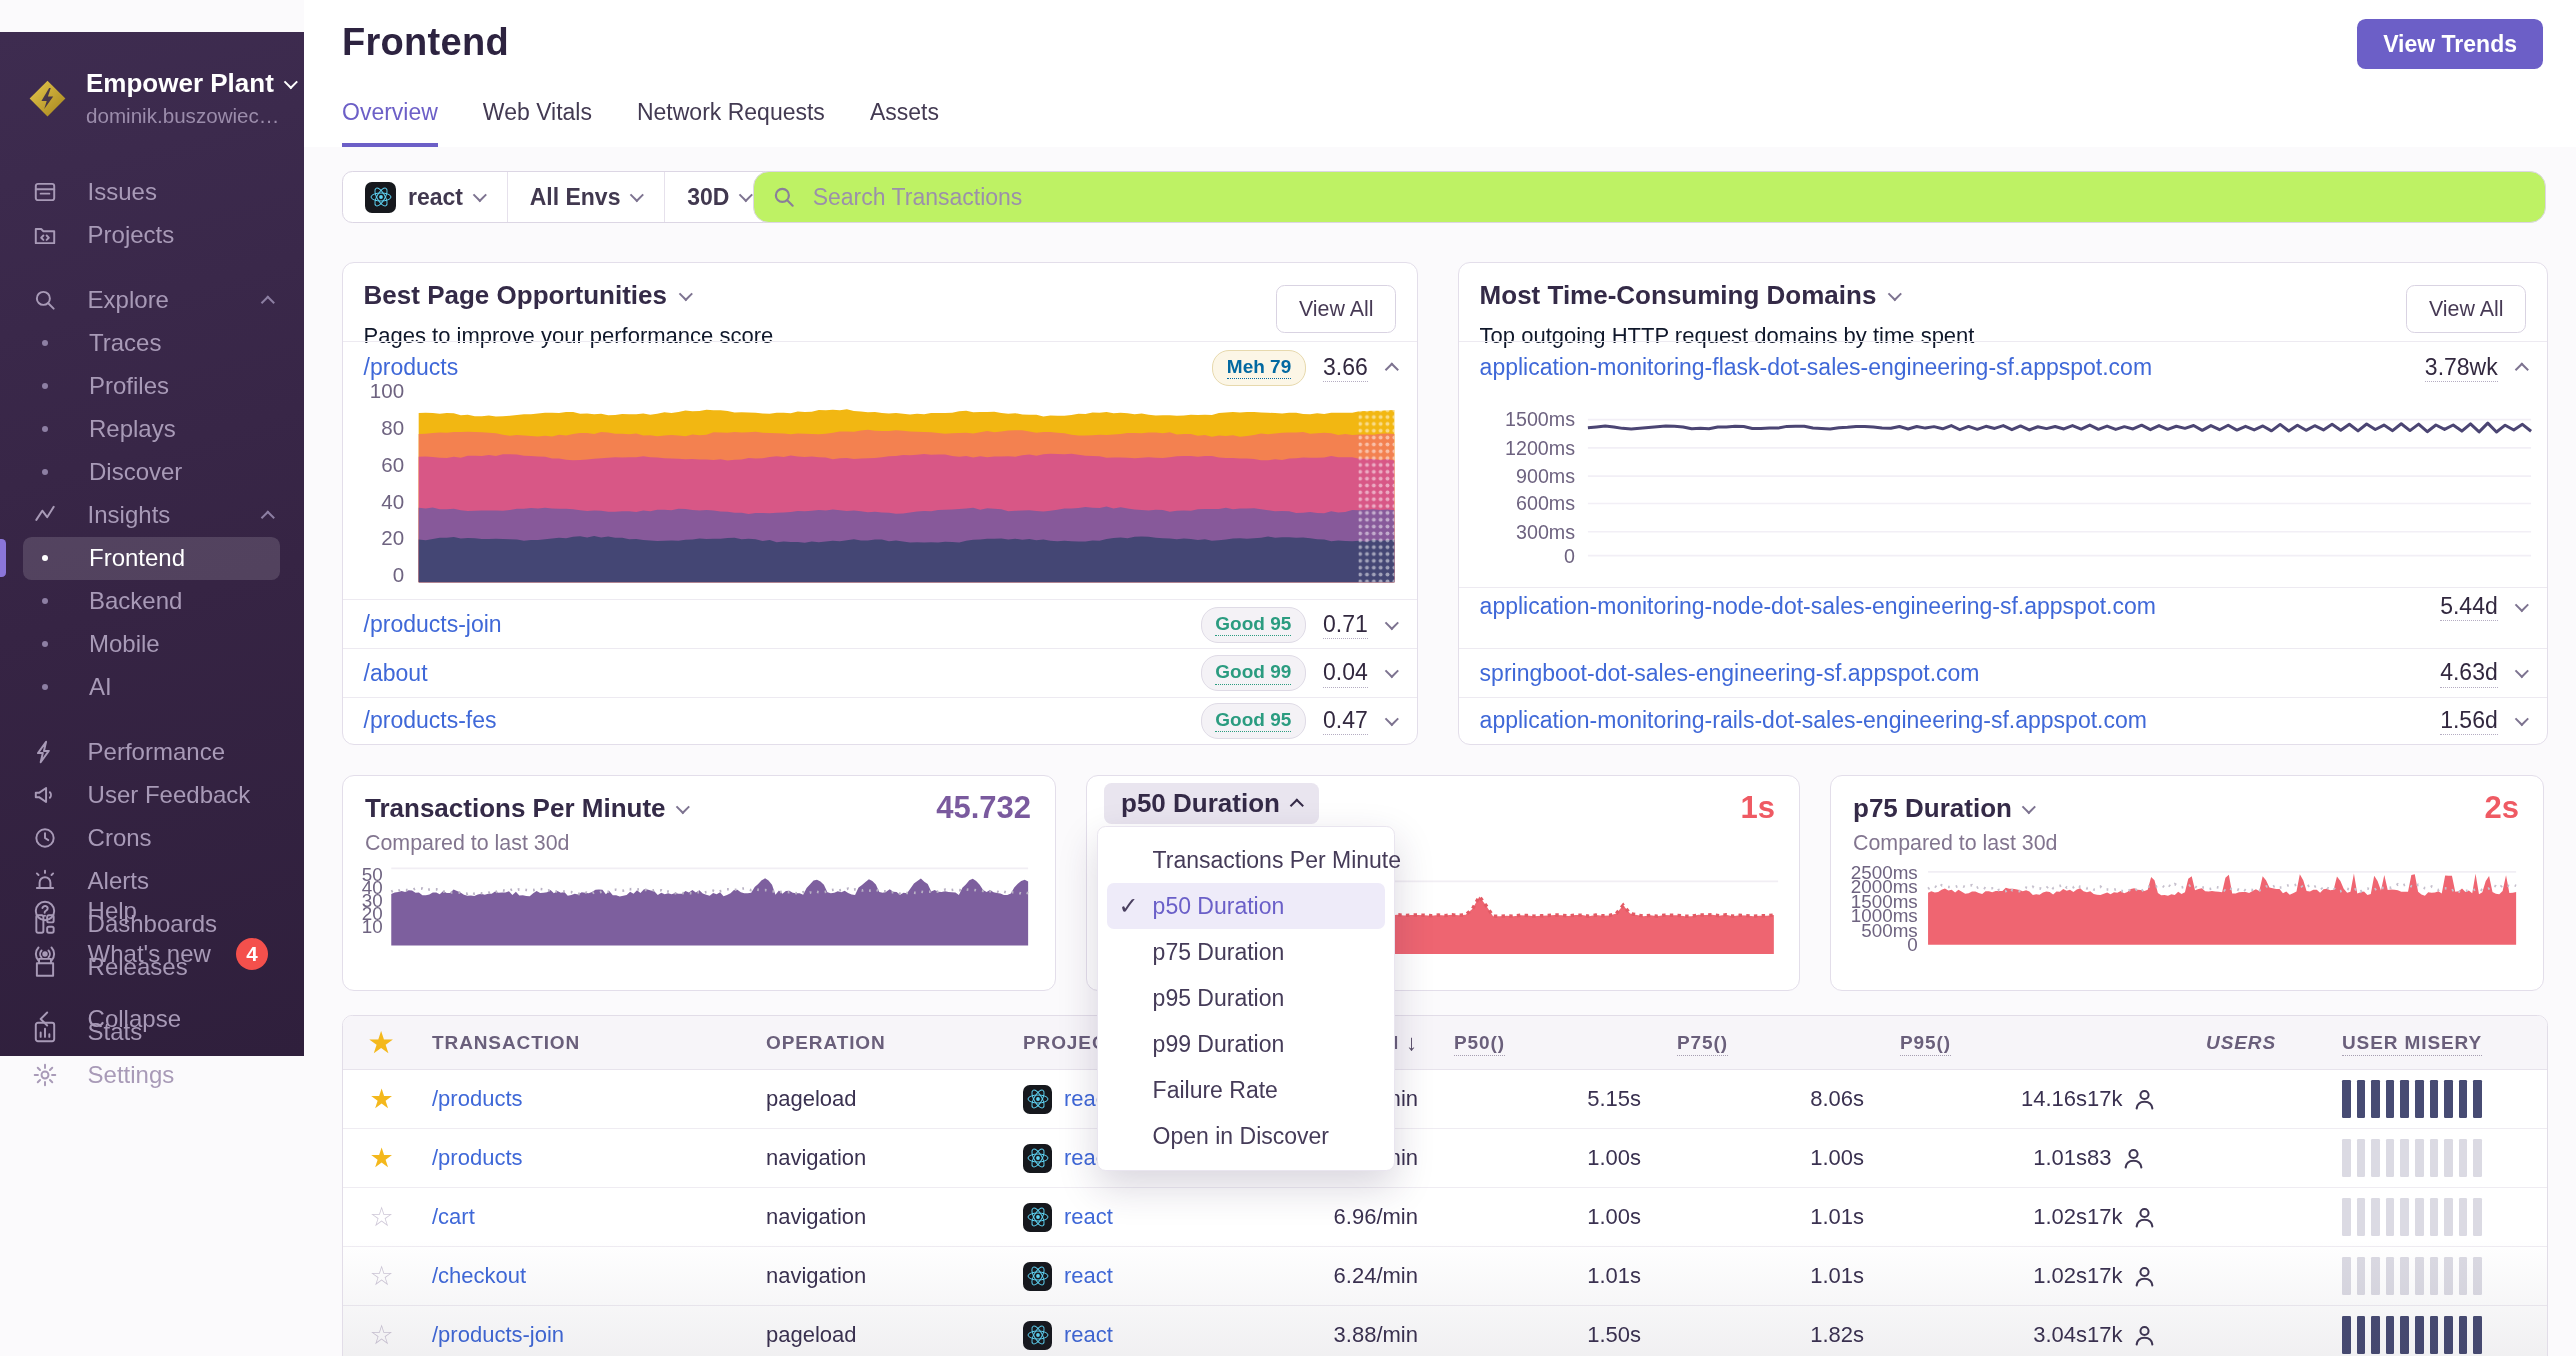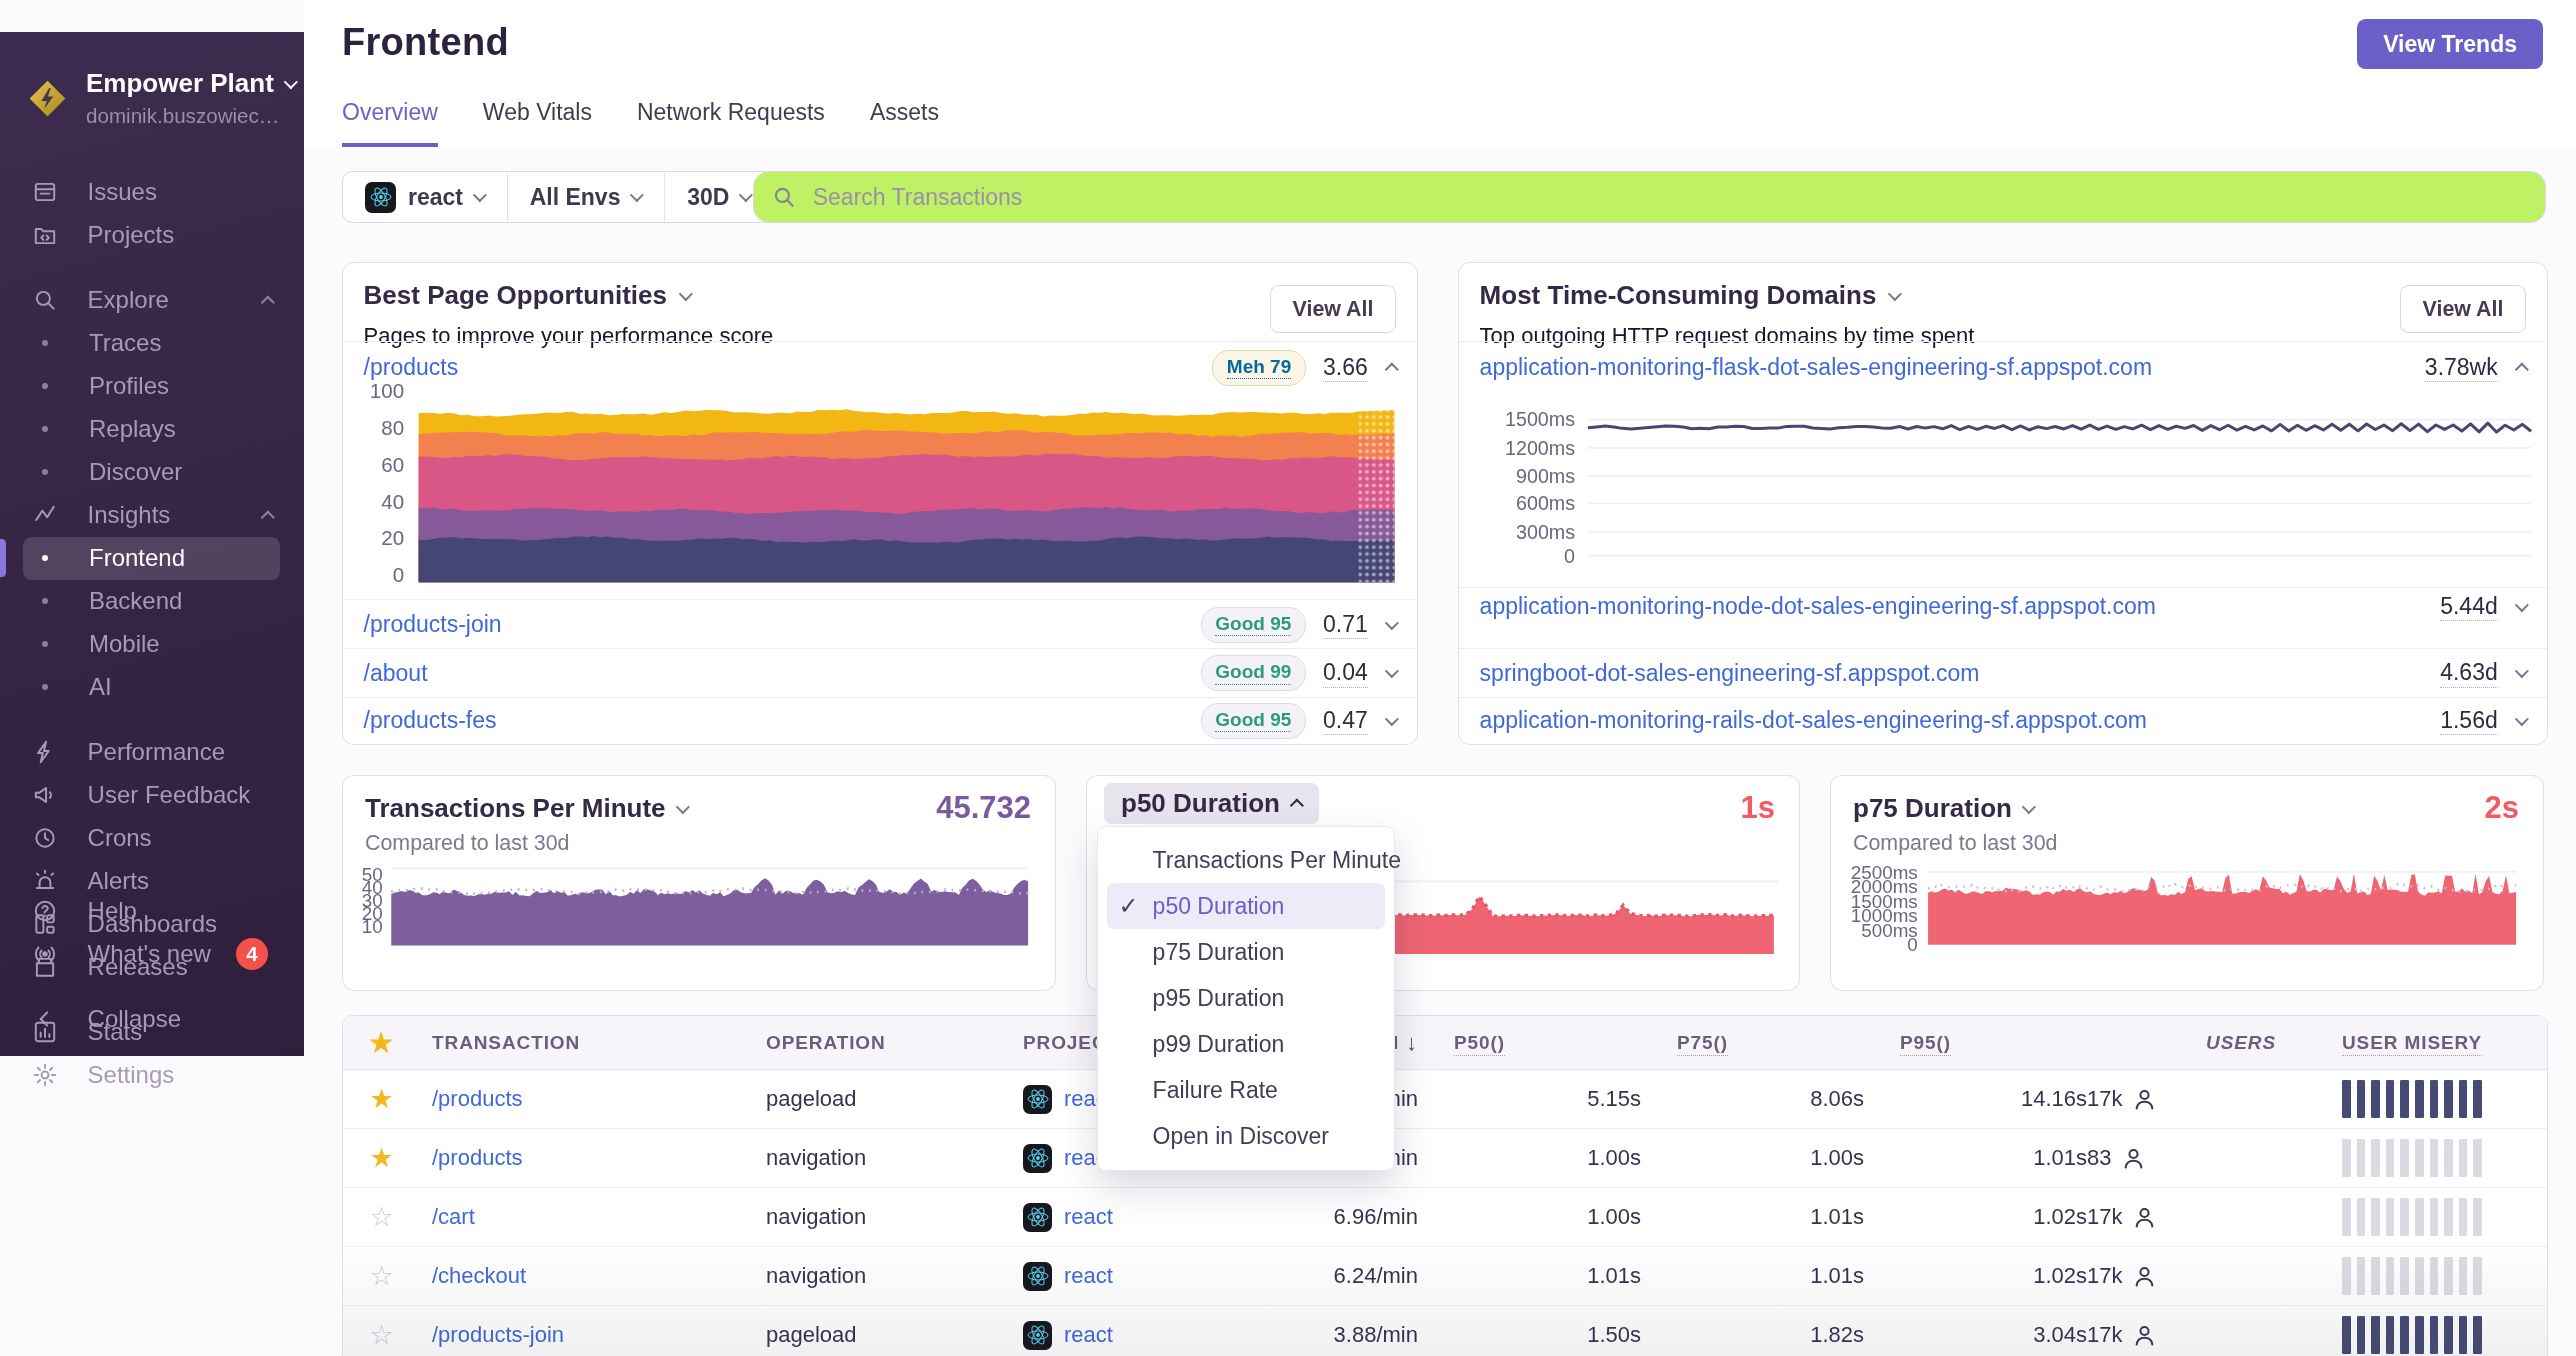--- a/index.html
+++ b/index.html
@@ -48,21 +48,21 @@
   .search input{flex:1;border:none;outline:none;font-size:23px;font-family:inherit;color:#41384f;background:transparent;}
   .search input::placeholder{color:#9b90aa;}
   
   .panel{position:absolute;top:115px;background:#fff;border:1.3px solid #e3deea;border-radius:12px;}
   .panel.best{left:38px;width:1074px;height:481px;}
   .panel.domains{left:1154px;width:1088px;height:481px;}
   .panel-head{position:absolute;left:20.6px;top:17px;}
   .panel-title-row{display:flex;align-items:center;gap:13.7px;font-size:26px;font-weight:700;color:#342a47;}
   .panel-title-row .chev{color:#7d7390;}
   .panel-sub{margin-top:12px;font-size:22px;color:#0f172a;}
-  .btn-viewall{position:absolute;right:20.6px;top:22px;height:48px;padding:0 22px;background:#fff;border:1.3px solid #d9d3e2;border-radius:8.6px;font-size:21.4px;font-weight:700;color:#473a55;font-family:inherit;cursor:pointer;}
+  .btn-viewall{position:absolute;right:20.6px;top:22px;height:48px;padding:0 22px;background:#fff;border:1.3px solid #d9d3e2;border-radius:8.6px;font-size:21.4px;font-weight:400;color:#473a55;font-family:inherit;cursor:pointer;}
   .prow{position:absolute;left:0;right:0;display:flex;align-items:center;padding:0 20.6px;border-top:1.3px solid #edeaf1;box-sizing:border-box;}
   .prow .link{font-size:23px;color:#3f68d8;cursor:pointer;}
   .prow .spacer{flex:1;}
   .prow .val{font-size:23px;color:#32283f;border-bottom:1.7px dotted #b5adc2;line-height:1.25;}
   .prow .chev{color:#7d7390;margin-left:19px;}
   .badge{height:34px;padding:0 13.7px;border-radius:17px;display:flex;align-items:center;font-size:19px;font-weight:700;margin-right:17px;}
   .badge.meh{background:#fcf6e6;border:1.3px solid #e7d9ad;color:#0369a1;}
   .badge.good{background:#f4f2f6;border:1.3px solid #dfdbe6;color:#2b9c80;}
   .badge b{font-weight:700;border-bottom:1.7px dotted currentColor;line-height:1.2;}
   .chartbox{position:absolute;inset:0;pointer-events:none;}

